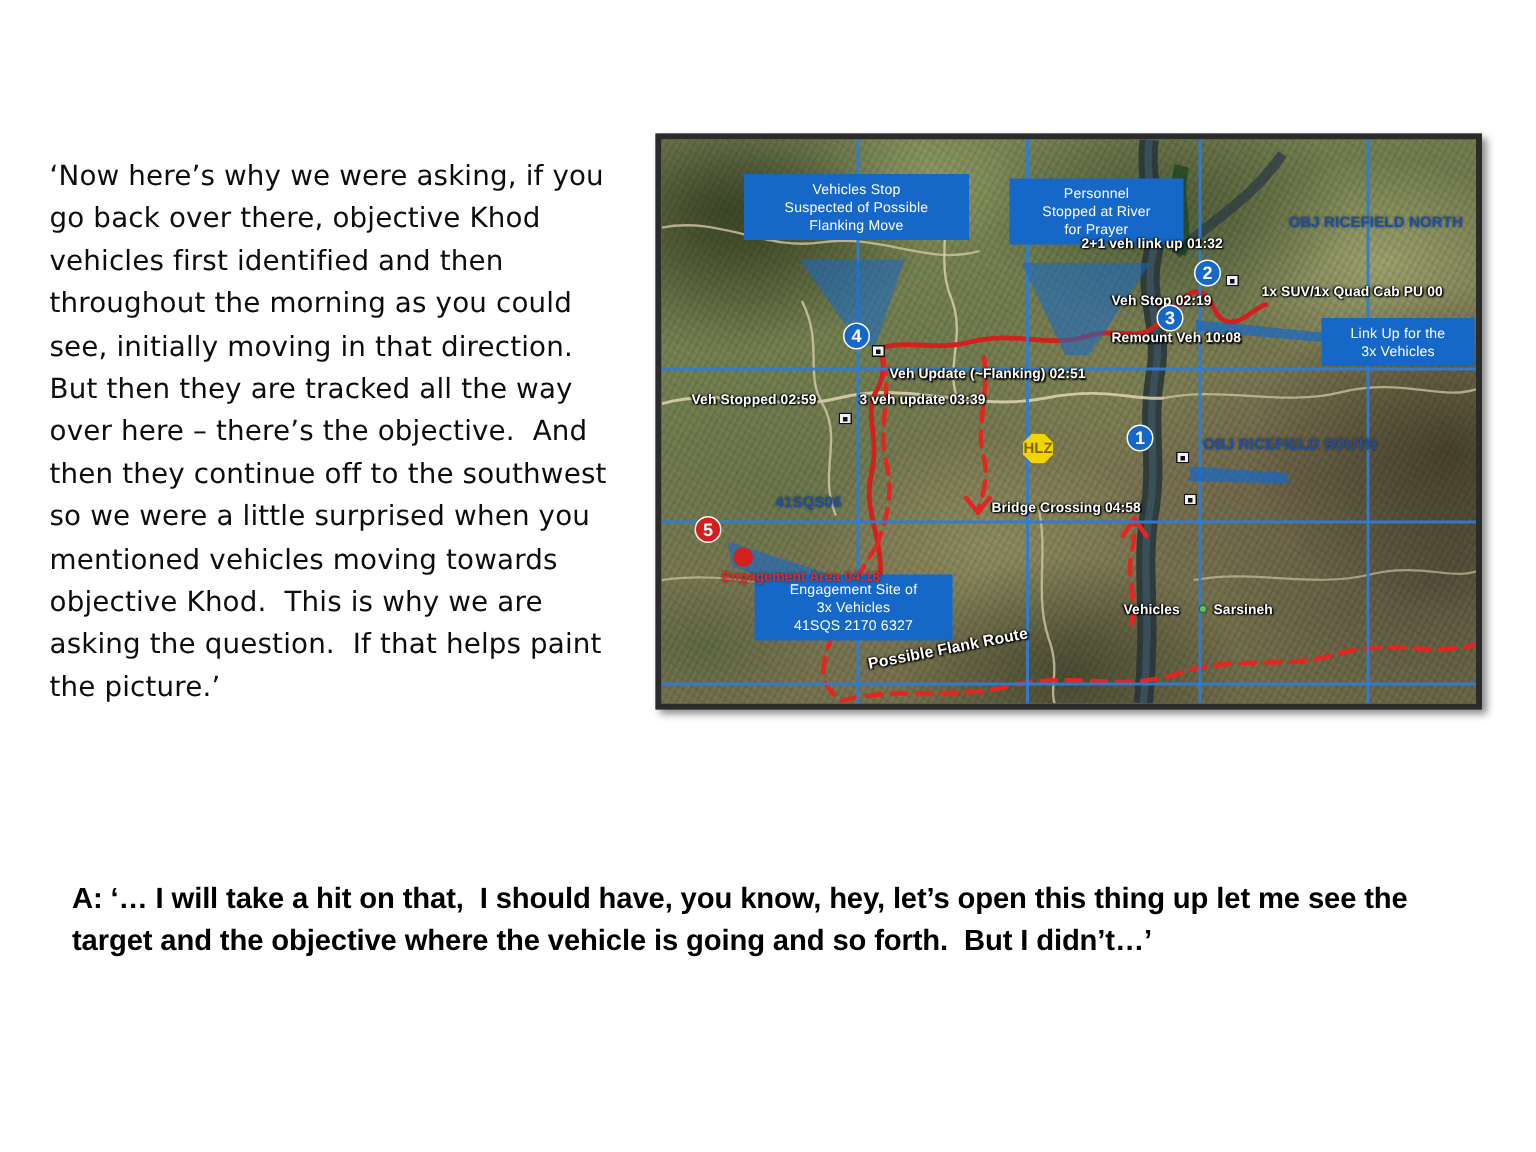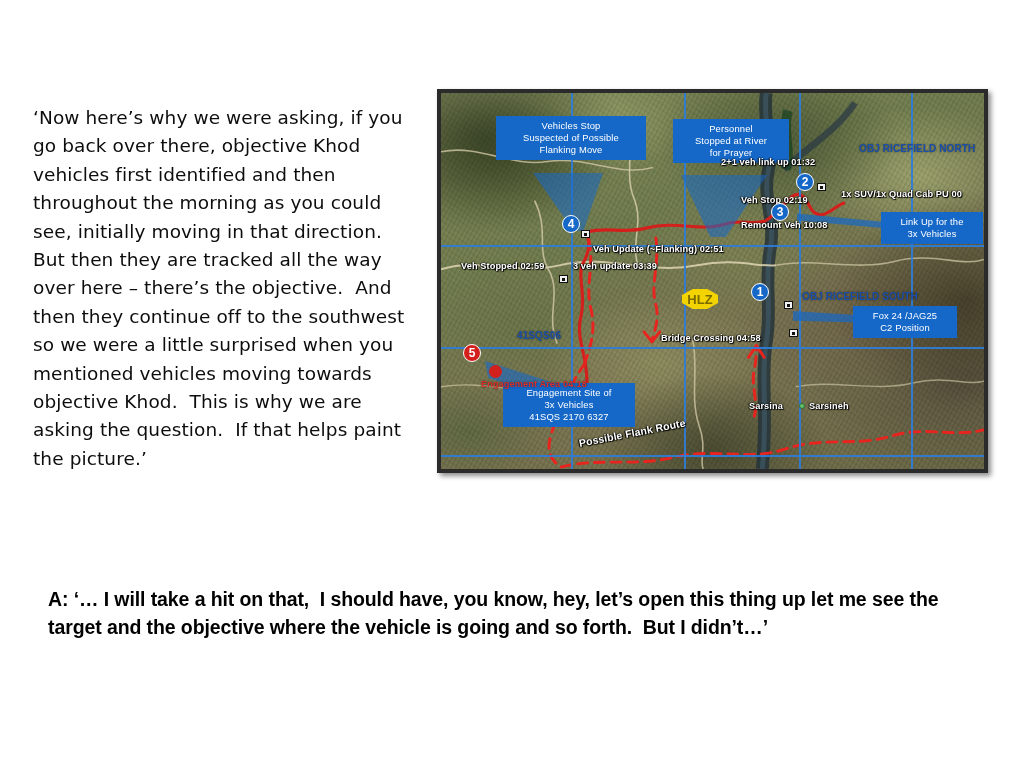--- a/index.html
+++ b/index.html
@@ -163,26 +163,26 @@
     justify-content: center;
     border: 1.6px solid #ffffff;
     box-sizing: border-box;
     font-family: "Liberation Sans", sans-serif;
   }
   .marker.blue { background: #1668c8; }
   .marker.red  { background: #d4201c; }
 
   .hlz {
     position: absolute;
-    width: 36px;
+    width: 20px;
     height: 20px;
     background: #f3d400;
     clip-path: polygon(30% 0%, 70% 0%, 100% 30%, 100% 70%, 70% 100%, 30% 100%, 0% 70%, 0% 30%);
     color: #7a6a00;
-    font-size: 13px;
+    font-size: 10px;
     font-weight: bold;
     display: flex;
     align-items: center;
     justify-content: center;
     font-family: "Liberation Sans", sans-serif;
   }
 
   .unit-box {
     position: absolute;
     width: 9px;
@@ -289,24 +289,20 @@
       <span style="white-space:pre-line;">Personnel
 Stopped at River
 for Prayer</span>
     </div>
 
     <div class="callout" style="left:440px;top:119px;width:102px;">
       <span style="white-space:pre-line;">Link Up for the
 3x Vehicles</span>
     </div>
 
-    <div class="callout" style="left:412px;top:213px;width:104px;">
-      <span style="white-space:pre-line;">Fox 24 /JAG25
-C2 Position</span>
-    </div>
 
     <div class="callout" style="left:62px;top:290px;width:132px;">
       <span style="white-space:pre-line;margin-top:12px;">Engagement Site of
 3x Vehicles
 41SQS 2170 6327</span>
     </div>
 
     <div class="map-label" style="left:152px;top:125px;margin-top:26px;">Veh Update (~Flanking) 02:51</div>
 
     <div class="map-label" style="left:20px;top:168px;">Veh Stopped 02:59</div>
@@ -326,21 +322,21 @@
     <div class="map-label dark-blue" style="left:76px;top:237px;font-size:10px;">41SQS06</div>
 
     <div class="map-label red" style="left:40px;top:262px;margin-top:24px;">Engagement Area 04:18</div>
 
     <div class="map-label dark-blue" style="left:418px;top:50px;font-size:10px;">OBJ RICEFIELD NORTH</div>
 
     <div class="map-label dark-blue" style="left:338px;top:198px;font-size:10px;padding-left:23px;">OBJ RICEFIELD SOUTH</div>
 
     <div class="map-label rot" style="left:138px;top:344px;font-size:10.5px;">Possible Flank Route</div>
 
-    <div class="map-label" style="left:308px;top:308px;">Sarsina</div>
+    <div class="map-label" style="left:308px;top:308px;">Vehicles</div>
 
     <div class="map-label" style="left:368px;top:308px;">Sarsineh</div>
 
     <div class="hlz" style="left:241px;top:196px;">
       <span>HLZ</span>
     </div>
 
     <div class="town-dot" style="left:358px;top:310px;"></div>
 
     <div class="unit-box" style="left:140px;top:137px;"></div>

